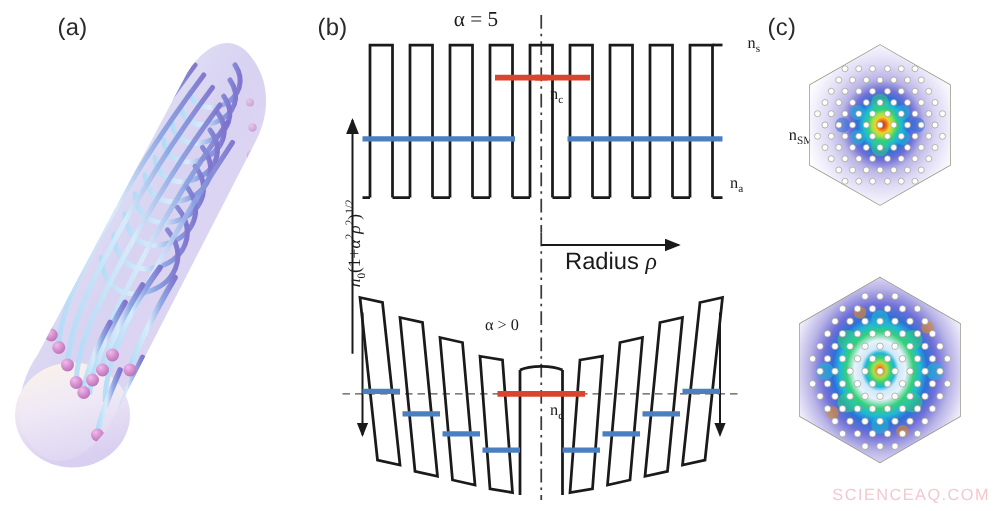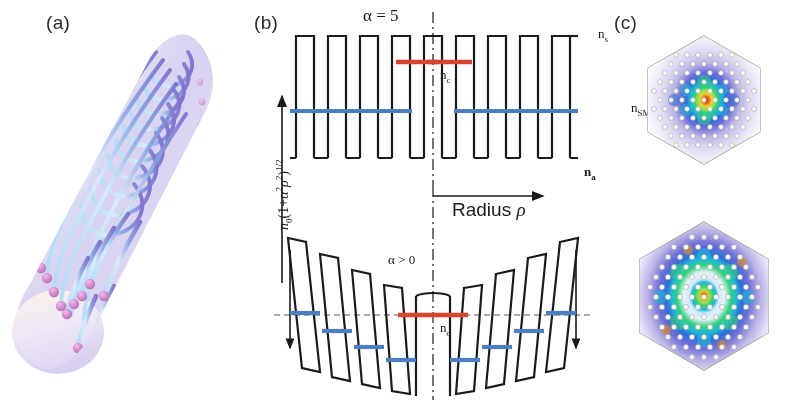--- a/index.html
+++ b/index.html
@@ -244,21 +244,21 @@
     <div class="mtext" style="position:absolute;left:117px;top:6px;font-size:17px;">α = 5</div>
 
     <div class="mtext" style="position:absolute;left:142px;top:252px;font-size:13px;">α &gt; 0</div>
 
     <div style="position:absolute;left:352px;top:26px;font-size:13px;" class="mtext">
       <span>n</span><sub style="font-size:9px;">s</sub>
     </div>
     <div style="position:absolute;left:338px;top:100px;font-size:13px;margin-left:47px;" class="mtext">
       <span>n</span><sub style="font-size:9px;">SM</sub>
     </div>
-    <div style="position:absolute;left:338px;top:164px;font-size:13px;font-weight:bold;" class="mtext">
+    <div style="position:absolute;left:338px;top:138px;font-size:13px;" class="mtext">
       <span>n</span><sub style="font-size:9px;">a</sub>
     </div>
 
     <div style="position:absolute;left:194px;top:67px;font-size:13px;" class="mtext">
       <span>n</span><sub style="font-size:9px;">c</sub>
     </div>
 
     <div style="position:absolute;left:194px;top:320px;font-size:13px;" class="mtext">
       <span>n</span><sub style="font-size:9px;">c</sub>
     </div>
@@ -544,13 +544,14 @@
             <circle cx="84" cy="237" r="2.6"></circle>
               <circle cx="108" cy="237" r="2.6"></circle>
             <circle cx="84" cy="357" r="2.6"></circle>
               <circle cx="108" cy="357" r="2.6"></circle>
           </g>
         </g>
       </g>
     </svg>
   </div>
 
+  <div class="watermark">SCIENCEAQ.COM</div>
 </div>
 
 </body></html>

